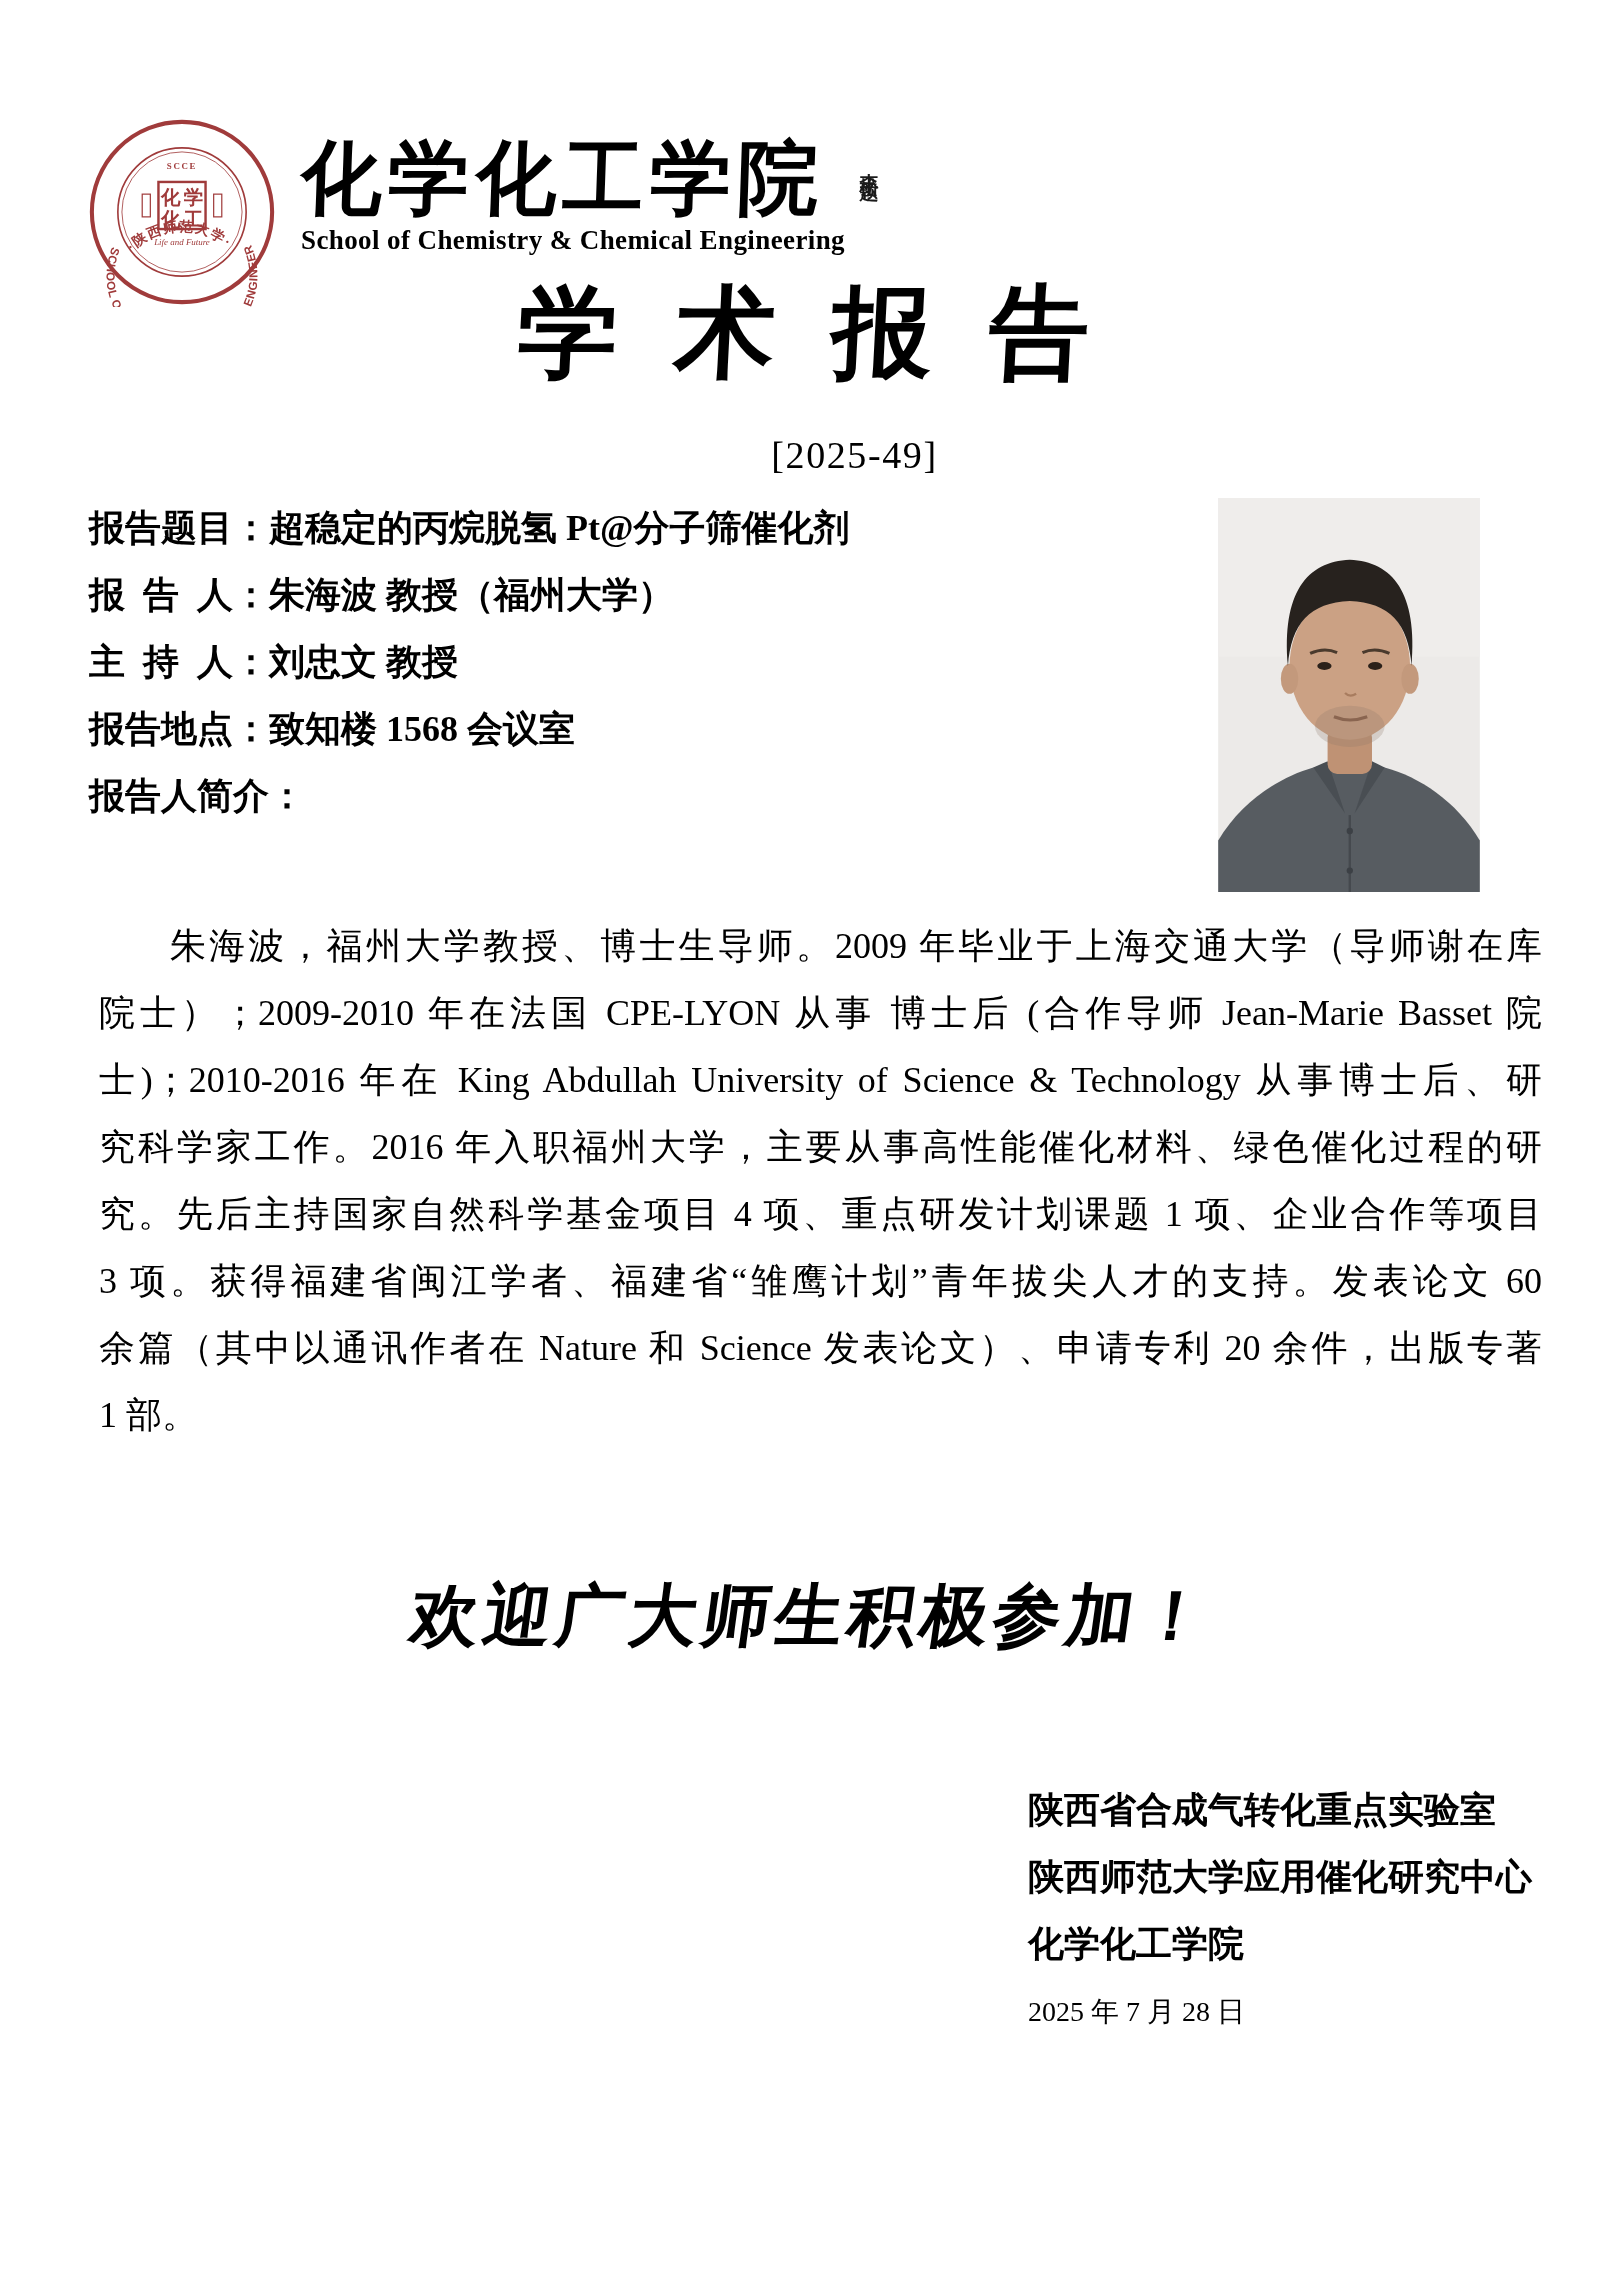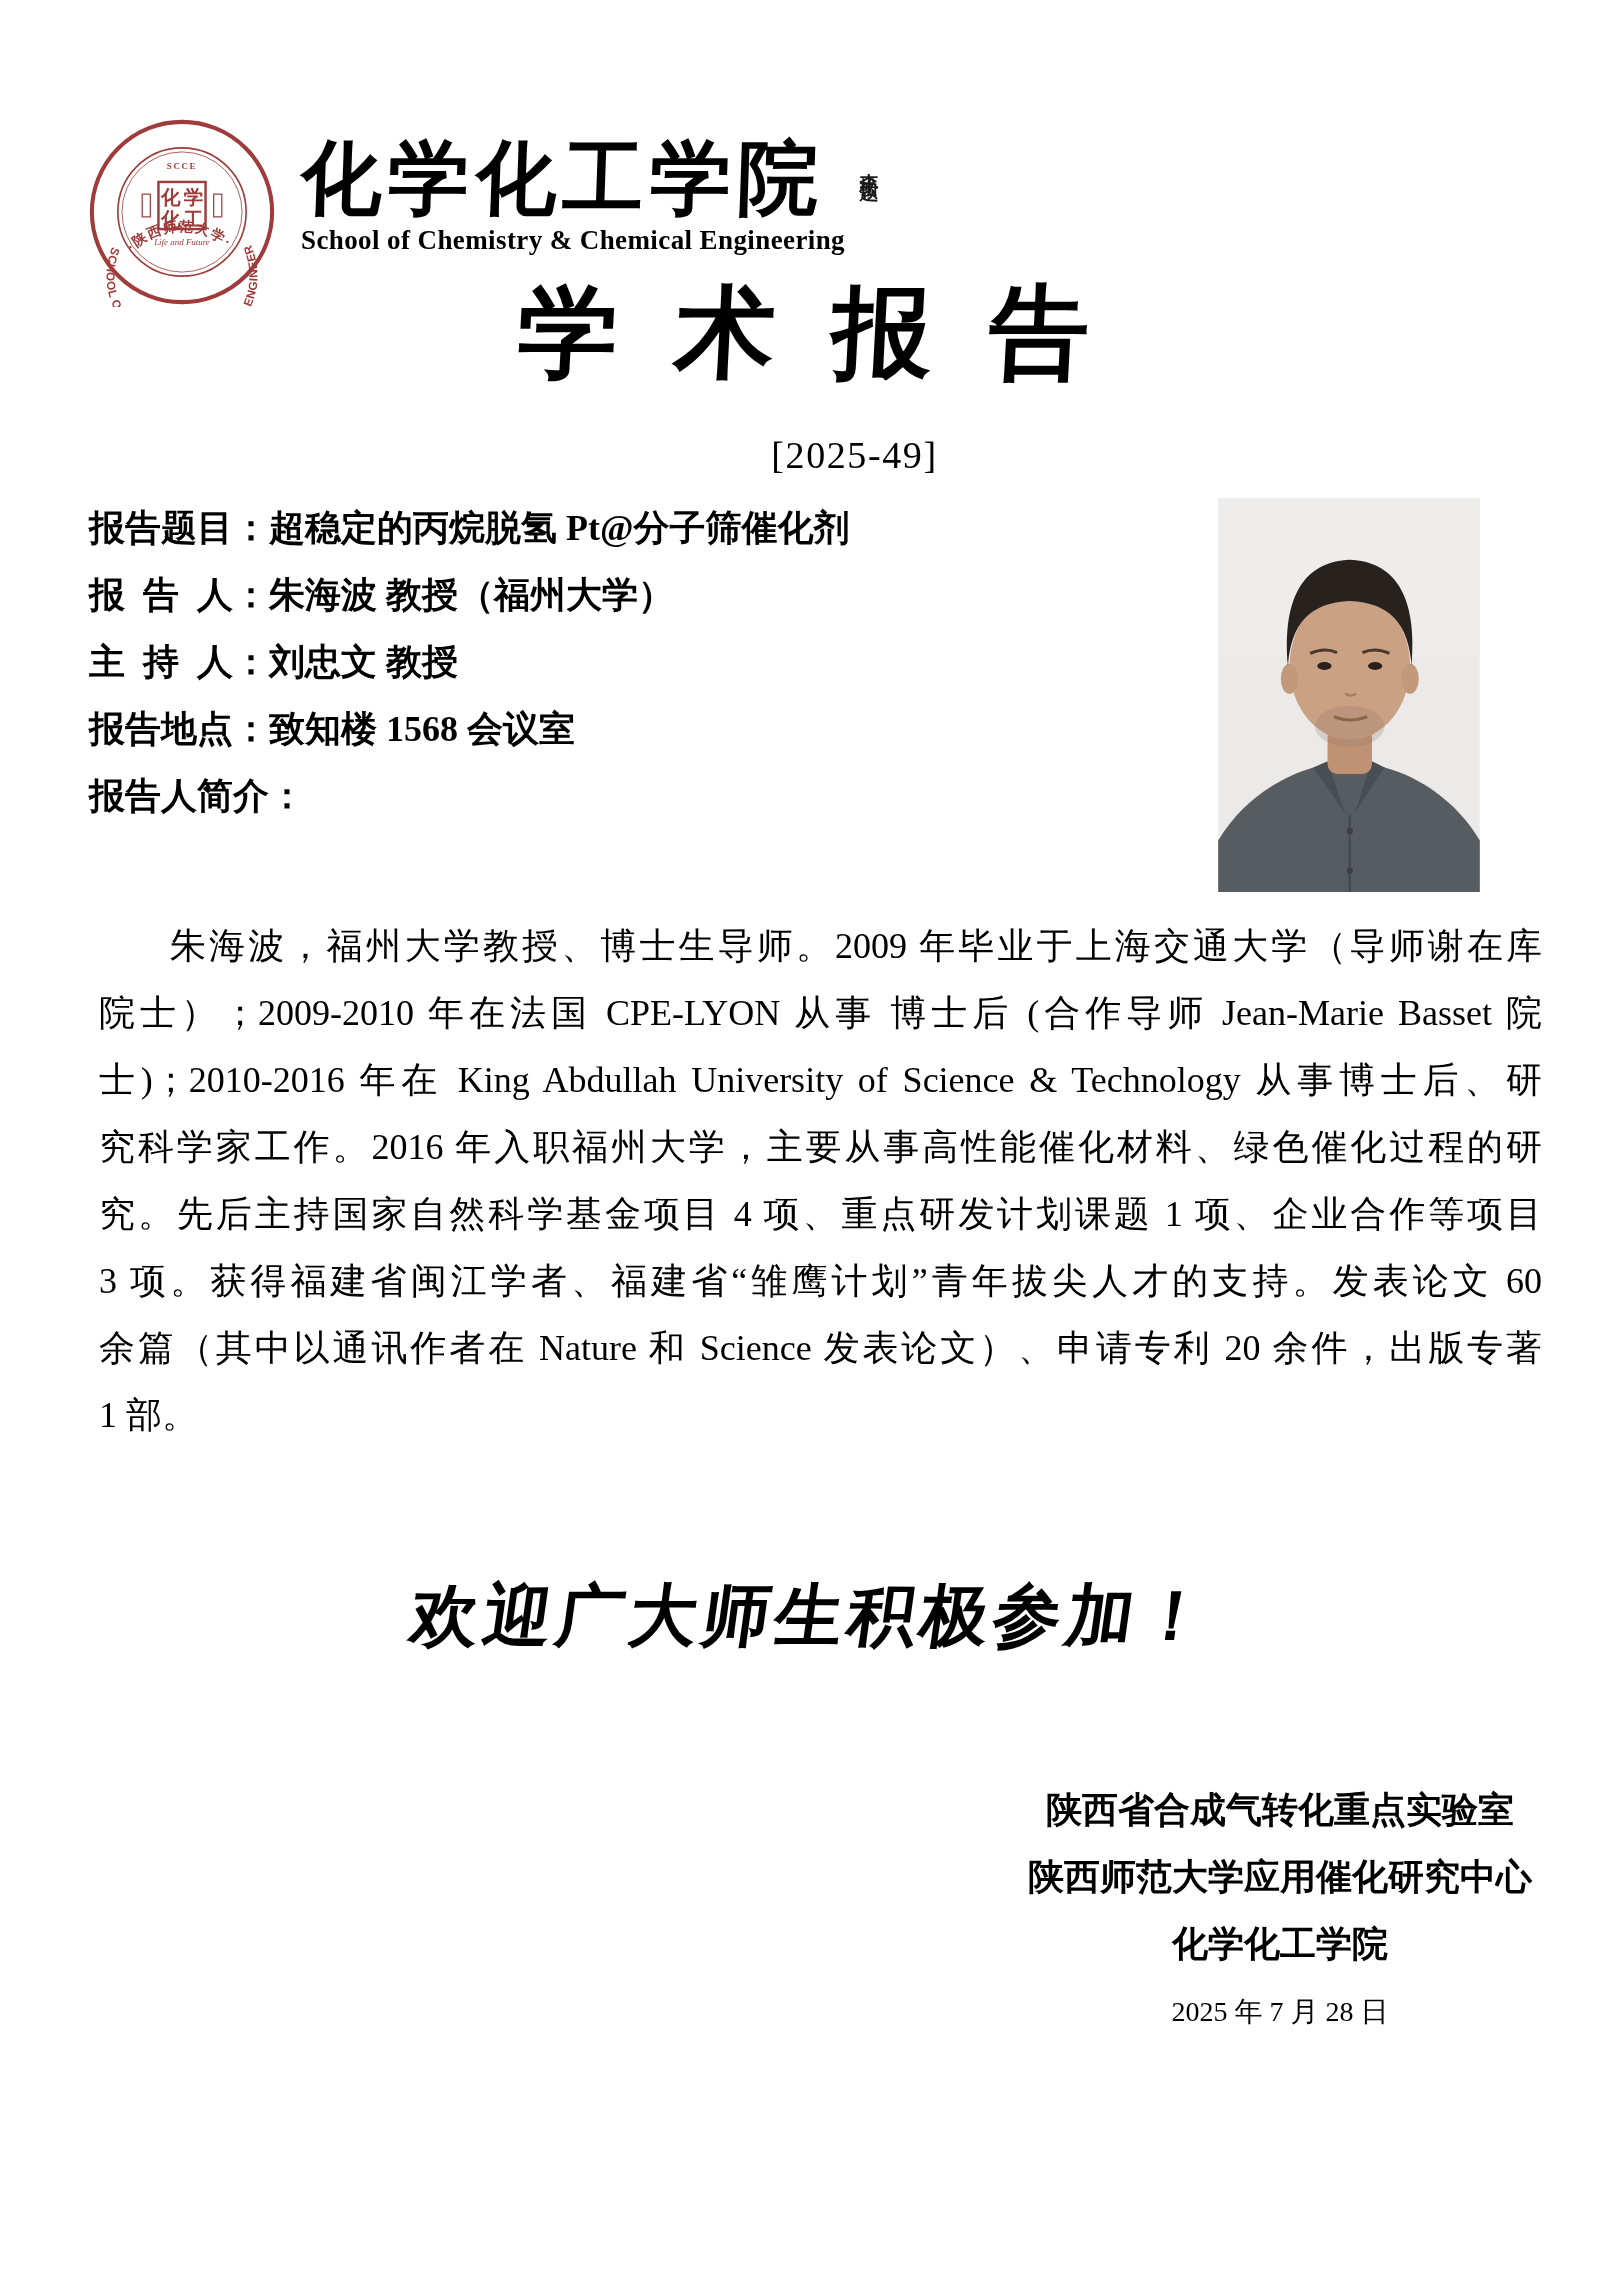--- a/index.html
+++ b/index.html
@@ -32,21 +32,21 @@
   
   .bio{position:absolute;left:99px;top:913px;width:1443px;}
   .bio-line{height:67px;line-height:67px;font-size:36px;text-align:justify;
             text-align-last:justify;white-space:nowrap;}
   .bio-line.first{text-indent:71px;}
   .bio-line.last{text-align-last:left;}
   
   .welcome{position:absolute;top:1571px;left:0;width:100%;text-align:center;
            font-size:68px;font-weight:900;letter-spacing:4.8px;transform:skewX(-8deg);}
   
-  .footer{position:absolute;right:91px;top:1777px;text-align:center;}
+  .footer{position:absolute;right:91px;top:1777px;text-align:left;}
   .footer-line{font-size:36px;font-weight:bold;height:67px;line-height:67px;}
   .footer-date{font-size:28px;font-weight:normal;height:67px;line-height:67px;}
 </style>
 </head>
 <body>
 
 <div class="page">
 
   <div class="logo-row">
     <svg class="seal" viewBox="0 0 234 234">

